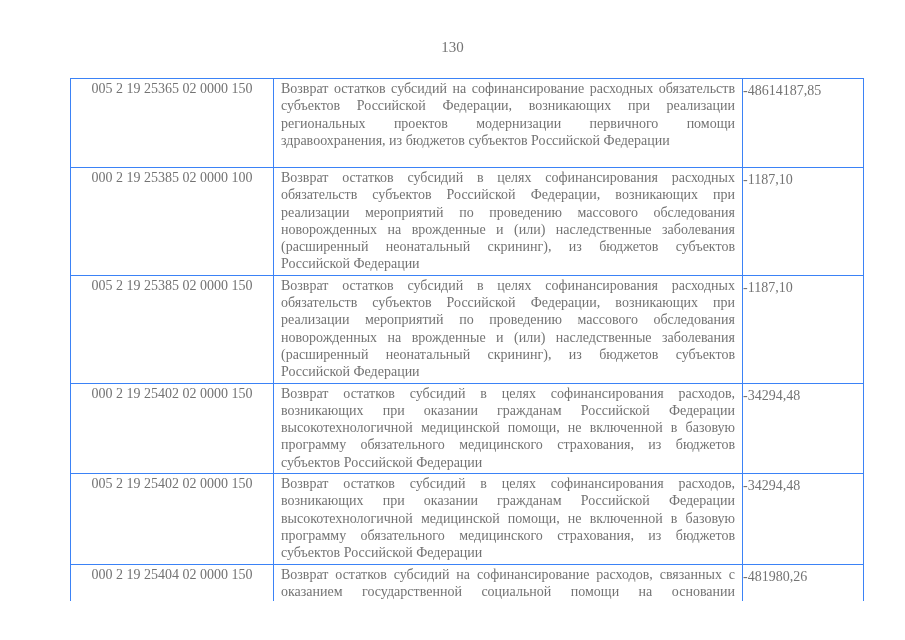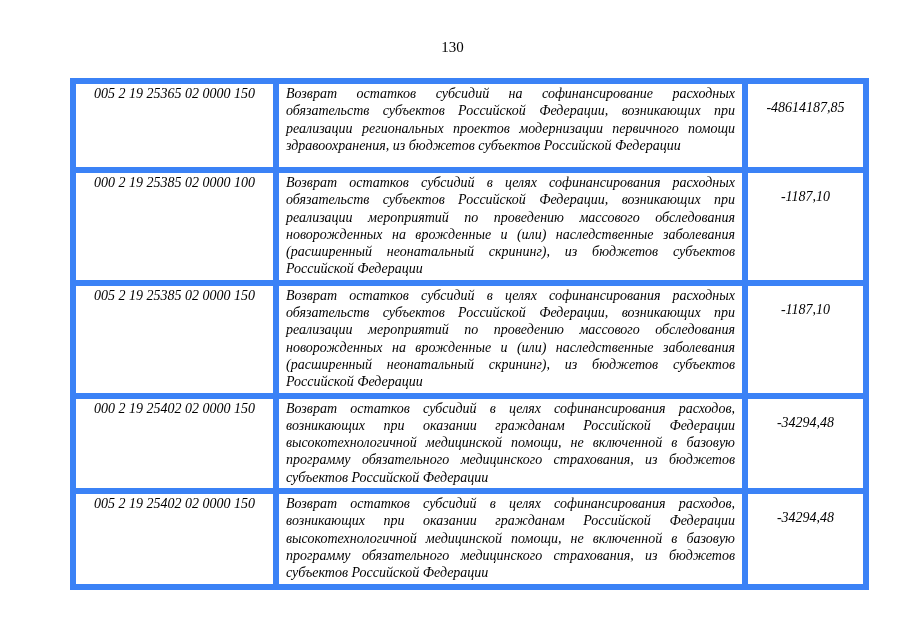--- a/index.html
+++ b/index.html
@@ -5,21 +5,21 @@
   html, body {
     margin: 0;
     padding: 0;
     background: #ffffff;
   }
   .page {
     position: relative;
     width: 905px;
     height: 601px;
     background: #ffffff;
-    color: #000000;
+    color: #737373;
     font-family: "Liberation Serif", "DejaVu Serif", serif;
     overflow: hidden;
   }
   .page-number {
     position: absolute;
     top: 39px;
     left: 0;
     width: 905px;
     text-align: center;
     font-size: 15px;
@@ -32,38 +32,36 @@
     width: 793px;
     border-collapse: collapse;
     table-layout: fixed;
     font-size: 14px;
     line-height: 17.3px;
   }
   col.col-code   { width: 203px; }
   col.col-desc   { width: 469px; }
   col.col-amount { width: 121px; }
   td {
-    border: 6px solid #3b82f6;
+    border: 1px solid #3b82f6;
     vertical-align: top;
     padding: 0;
     overflow: hidden;
-    font-style: italic;
   }
   td.code-cell {
     text-align: center;
     padding-top: 1px;
     white-space: nowrap;
   }
   td.desc-cell {
     text-align: justify;
     padding: 1px 7px 2px 7px;
   }
   td.amount-cell {
-    text-align: center;
-    padding-top: 15px;
+    padding-top: 3px;
     white-space: nowrap;
   }
   tr.row-1 { height: 89px;  }
   tr.row-2 { height: 103px; }
   tr.row-3 { height: 104px; }
   tr.row-4 { height: 86px; margin-top: 32px;  }
   tr.row-5 { height: 87px; margin-top: 20px;  }
   tr.row-6 { height: 36px;  }
   tr.row-6 td.desc-cell {
     text-align-last: justify; 
@@ -107,17 +105,22 @@
         <td class="desc-cell">Возврат остатков субсидий в целях софинансирования расходов, возникающих при оказании гражданам Российской Федерации высокотехнологичной медицинской помощи, не включенной в базовую программу обязательного медицинского страхования, из бюджетов субъектов Российской Федерации</td>
         <td class="amount-cell">-34294,48</td>
       </tr>
 
       <tr class="row-5">
         <td class="code-cell">005 2 19 25402 02 0000 150</td>
         <td class="desc-cell">Возврат остатков субсидий в целях софинансирования расходов, возникающих при оказании гражданам Российской Федерации высокотехнологичной медицинской помощи, не включенной в базовую программу обязательного медицинского страхования, из бюджетов субъектов Российской Федерации</td>
         <td class="amount-cell">-34294,48</td>
       </tr>
 
+      <tr class="row-6">
+        <td class="code-cell">000 2 19 25404 02 0000 150</td>
+        <td class="desc-cell">Возврат остатков субсидий на софинансирование расходов, связанных с оказанием государственной социальной помощи на основании</td>
+        <td class="amount-cell">-481980,26</td>
+      </tr>
 
     </tbody>
   </table>
 
 </div>
 
 </body></html>

